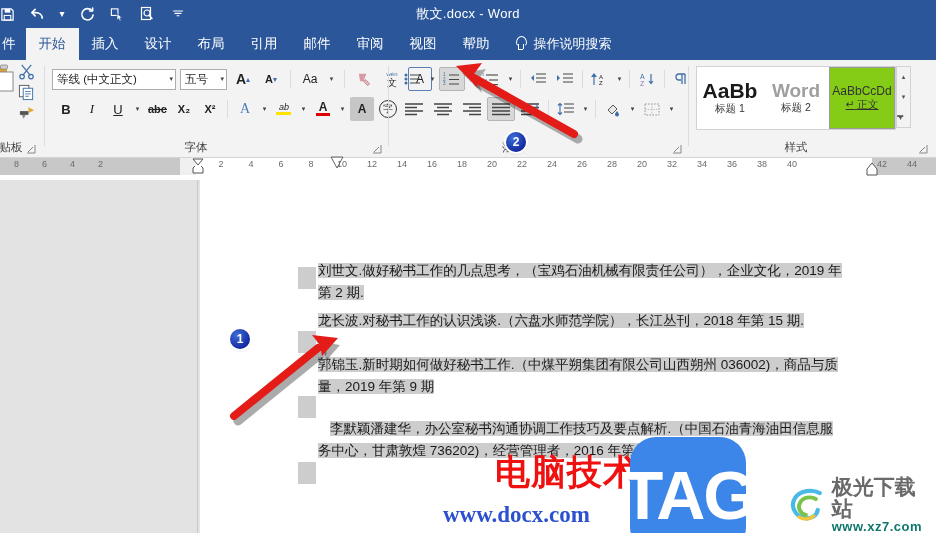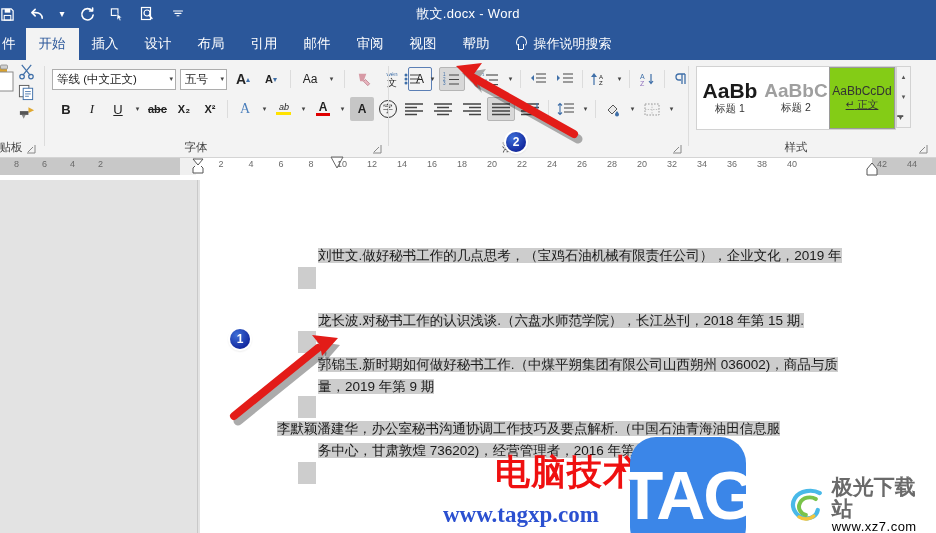--- a/index.html
+++ b/index.html
@@ -141,21 +141,21 @@
   }
   .wm-url{
     font-family:"Liberation Serif","DejaVu Serif",serif;font-weight:bold;color:#2b50d0;font-size:23px;
   }
   .tagbox{
     width:116px;height:116px;border-radius:26px;background:#3b86e8;
     display:flex;align-items:center;justify-content:center;
     color:#fff;font-family:"Liberation Sans",sans-serif;font-weight:bold;font-size:68px;letter-spacing:-2px;
   }
   .xz-name{font-family:"DejaVu Sans",sans-serif;font-weight:bold;font-size:21px;color:#6a6a6a;}
-  .xz-url{font-family:"Liberation Sans",sans-serif;font-weight:normal;font-size:13px;color:#000000;letter-spacing:.5px;}
+  .xz-url{font-family:"Liberation Sans",sans-serif;font-weight:bold;font-size:13px;color:#0f766e;letter-spacing:.5px;}
 </style>
 </head>
 <body>
 
 <div class="app">
 
   <div class="titlebar">
     <div class="doctitle">散文.docx  -  Word</div>
     <div class="qat">
       <div class="qitem" style="margin-left:-8px;">
@@ -484,21 +484,21 @@
     </div>
     <div class="grp-divider" style="left:688px;"></div>
 
     <div class="group" id="grp-styles">
       <div class="stylebox">
         <div class="stylecell">
           <span class="st-prev">AaBb</span>
           <span class="st-name">标题 1</span>
         </div>
         <div class="stylecell">
-          <span class="st-prev h2">AaBbC</span>
+          <span class="st-prev h2">Word</span>
           <span class="st-name">标题 2</span>
         </div>
         <div class="stylecell sel">
           <span class="st-prev body">AaBbCcDd</span>
           <span class="st-name und"><span>↵</span> <span>正文</span></span>
         </div>
       </div>
       <div class="stylescroll">
         <div class="ssbtn">▴</div>
         <div class="ssbtn">▾</div>
@@ -564,35 +564,36 @@
 
   <div class="canvas">
     <div class="page-left-rule"></div>
     <div class="page">
 
       <div class="sq" style="left:98px;top:87px;height:22px;"></div>
       <div class="sq" style="left:98px;top:151px;height:22px;"></div>
       <div class="sq" style="left:98px;top:216px;height:22px;"></div>
       <div class="sq" style="left:98px;top:282px;height:22px;"></div>
 
-      <div class="para" style="left:0;top:65px;width:600px;">
+      <div class="para" style="left:0;top:80px;width:600px;">
         <span class="line" style="padding-left:118px;"><span class="hl">刘世文.做好秘书工作的几点思考，（宝鸡石油机械有限责任公司），企业文化，2019 年</span></span>
+        <span class="line" style="padding-left:118px;"><span class="hl">第 2 期.</span></span>
       </div>
 
       <div class="para" style="left:0;top:130px;width:672px;">
         <span class="line" style="padding-left:118px;"><span class="hl">龙长波.对秘书工作的认识浅谈.（六盘水师范学院），长江丛刊，2018 年第 15 期.</span></span>
       </div>
 
       <div class="para" style="left:0;top:174px;width:736px;">
         <span class="line" style="padding-left:118px;"><span class="hl">郭锦玉.新时期如何做好秘书工作.（中煤平朔集团有限公司山西朔州 036002)，商品与质</span></span>
         <span class="line" style="padding-left:118px;"><span class="hl">量，2019 年第 9 期</span></span>
       </div>
 
       <div class="para" style="left:0;top:238px;width:736px;">
-        <span class="line" style="padding-left:77px;"><span class="hl">李默颖潘建华，办公室秘书沟通协调工作技巧及要点解析.（中国石油青海油田信息服</span></span>
+        <span class="line" style="padding-left:118px;margin-left:12px;"><span class="hl">李默颖潘建华，办公室秘书沟通协调工作技巧及要点解析.（中国石油青海油田信息服</span></span>
         <span class="line" style="padding-left:118px;"><span class="hl">务中心，甘肃敦煌 736202)，经营管理者，2016 年第 16 期</span></span>
       </div>
     </div>
   </div>
 
   <svg class="arrow" style="left:228px;top:330px;" width="124" height="100" viewBox="0 0 124 100">
     <g transform="translate(2,3)">
       <path d="M8 88 L92 20" stroke="rgba(0,0,0,.33)" stroke-width="9" stroke-linecap="round" fill="none"></path>
       <path d="M96 28 L110 12 L86 8 L94 17 Z" fill="rgba(0,0,0,.33)"></path>
     </g>
@@ -610,21 +611,21 @@
   </svg>
 
   <div class="badge" style="left:230px;top:329px;">
     <span>1</span>
   </div>
   <div class="badge" style="left:506px;top:132px;">
     <span>2</span>
   </div>
 
   <div class="wm wm-cn" style="left:447px;top:449px;margin-left:48px;">电脑技术网</div>
-  <div class="wm wm-url" style="left:443px;top:502px;">www.tagxp.com</div>
+  <div class="wm wm-url" style="left:443px;top:502px;">www.docx.com</div>
   <div class="wm" style="left:630px;top:437px;">
     <div class="tagbox">
         <span>TAG</span>
       </div>
   </div>
   <div class="wm" style="left:789px;top:476px;display:flex;align-items:center;gap:5px;">
     <svg width="38" height="38" viewBox="0 0 38 38">
       <path d="M31 7C24 3 11 4 6 12c-5 8 0 18 9 20 7 1.6 13-2 14-8" fill="none" stroke="#49b9e8" stroke-width="4.2" stroke-linecap="round"></path>
       <path d="M27 13c-5-3-13-2-16 4-2.5 5 .5 11 6 12" fill="none" stroke="#79c34a" stroke-width="4" stroke-linecap="round"></path>
       <path d="M10 31c4 3 11 3 15-1" fill="none" stroke="#f3c53b" stroke-width="3.4" stroke-linecap="round"></path>

